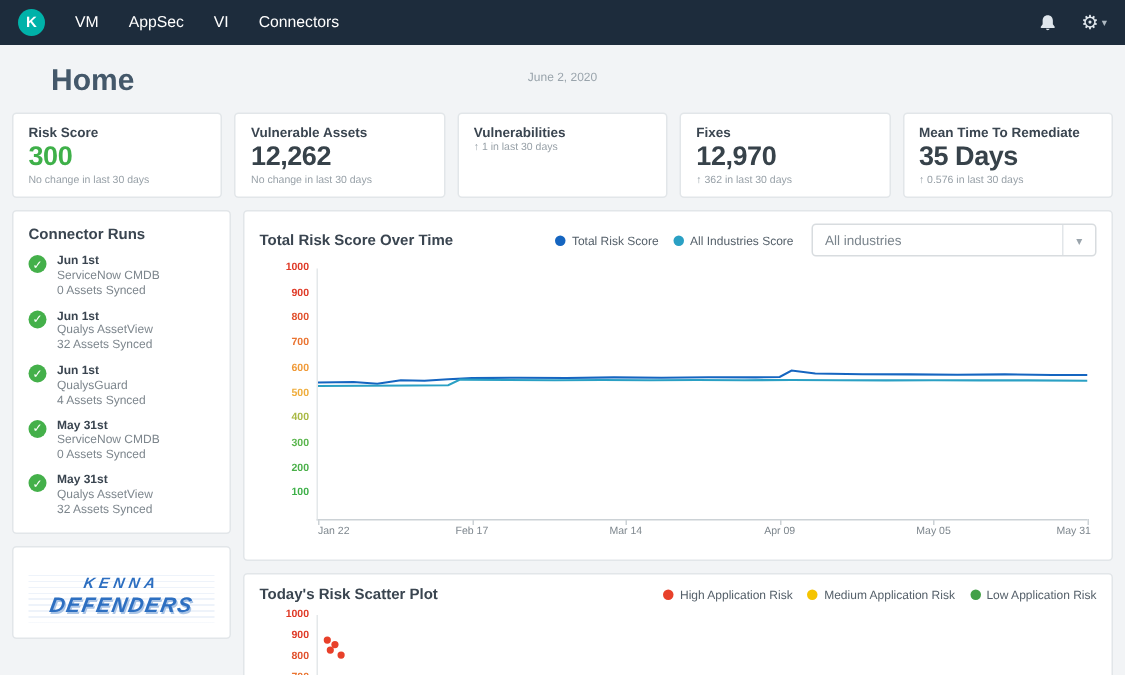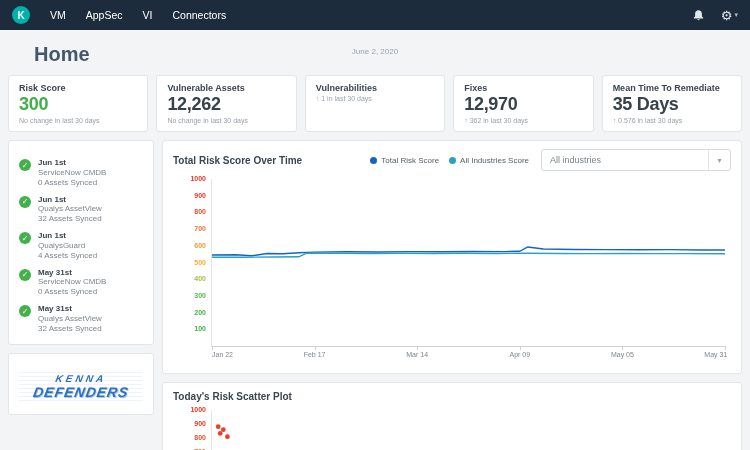--- a/index.html
+++ b/index.html
@@ -129,20 +129,21 @@
     <div class="stat-value">35 Days</div>
     <div class="stat-sub">↑ 0.576 in last 30 days</div>
   </div>
 </div>
 
 <div class="content">
 
   <div class="left-col">
 
     <div class="card connector-runs">
+      <div class="card-title">Connector Runs</div>
 
       <div class="run">
         <div class="check">✓</div>
         <div>
           <div class="run-date">Jun 1st</div>
           <div class="run-name">ServiceNow CMDB</div>
           <div class="run-synced">0 Assets Synced</div>
         </div>
       </div>
       <div class="run">
@@ -234,20 +235,34 @@
           <svg class="plot-svg" viewBox="0 0 513 167" preserveAspectRatio="none">
             <polyline points="0.0,76.0 23.7,75.7 39.5,76.8 55.2,74.5 71.0,74.8 86.8,73.8 102.6,73.1 134.2,72.8 165.7,73.0 197.3,72.6 228.9,72.8 260.4,72.5 292.0,72.6 307.8,72.3 315.7,68.0 331.5,70.0 363.0,70.5 394.6,70.6 426.2,70.8 457.8,70.6 489.3,71.0 513.0,71.0" fill="none" stroke="#1565c0" stroke-width="1.4"></polyline>
             <polyline points="0.0,78.3 31.6,78.2 63.1,78.0 86.8,77.8 94.7,74.1 126.3,74.3 157.8,74.5 189.4,74.3 221.0,74.5 252.6,74.3 284.1,74.5 315.7,74.3 347.3,74.5 378.8,74.6 410.4,74.5 442.0,74.6 473.5,74.6 513.0,74.8" fill="none" stroke="#2aa0c4" stroke-width="1.4"></polyline>
           </svg>
         </div>
     </div>
 
     <div class="card chart-card">
       <div class="chart-header">
         <div class="card-title">Today's Risk Scatter Plot</div>
+        <div class="legend">
+          <div class="legend-item">
+            <span class="dot" style="background: rgb(232, 64, 42);"></span>
+            <span>High Application Risk</span>
+          </div>
+          <div class="legend-item">
+            <span class="dot" style="background: rgb(245, 196, 0);"></span>
+            <span>Medium Application Risk</span>
+          </div>
+          <div class="legend-item">
+            <span class="dot" style="background: rgb(67, 160, 71);"></span>
+            <span>Low Application Risk</span>
+          </div>
+        </div>
       </div>
       <div class="plot-wrap" id="scatter-plot">
           <div class="ylab" style="top: -4px; color: rgb(223, 57, 38);">1000</div>
           <div class="ylab" style="top: 9.9px; color: rgb(223, 57, 38);">900</div>
           <div class="ylab" style="top: 23.8px; color: rgb(225, 80, 44);">800</div>
           <div class="ylab" style="top: 37.7px; color: rgb(234, 116, 49);">700</div>
           <svg class="plot-svg" viewBox="0 0 513 139" preserveAspectRatio="none">
             <circle cx="6.2" cy="16.7" r="2.4" fill="#e8402a"></circle>
             <circle cx="11.3" cy="19.7" r="2.4" fill="#e8402a"></circle>
             <circle cx="8.2" cy="23.4" r="2.4" fill="#e8402a"></circle>

